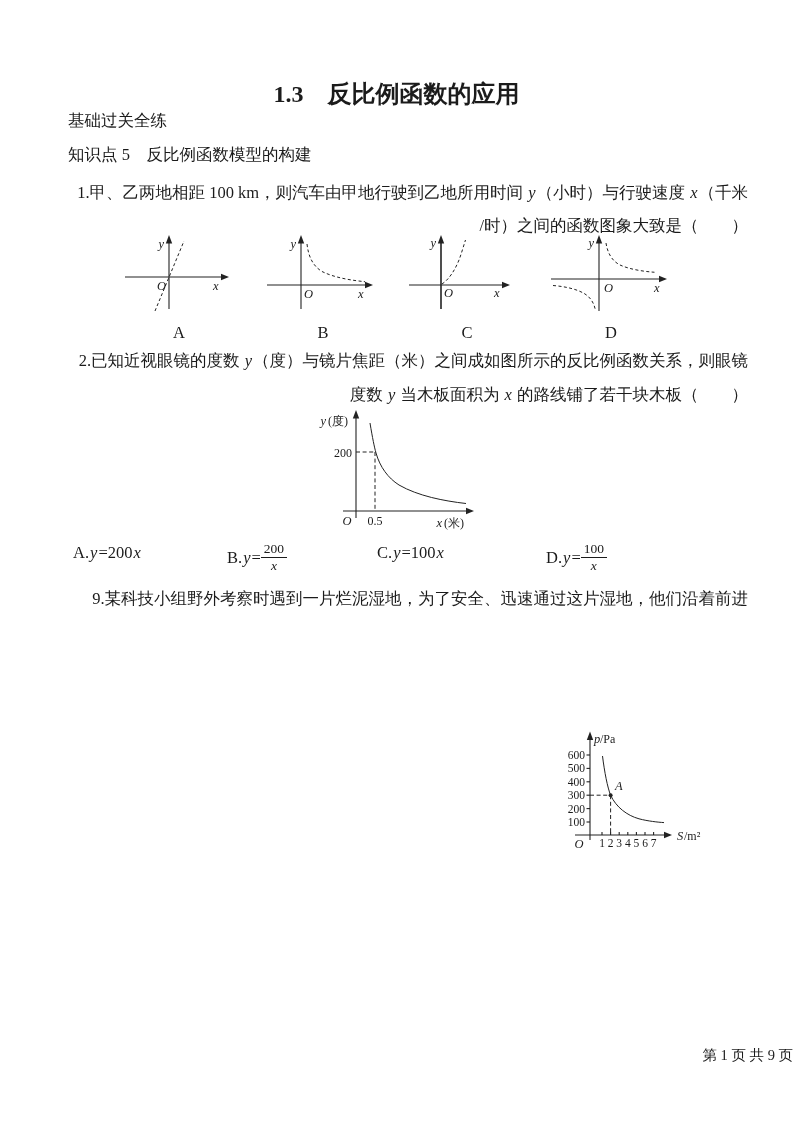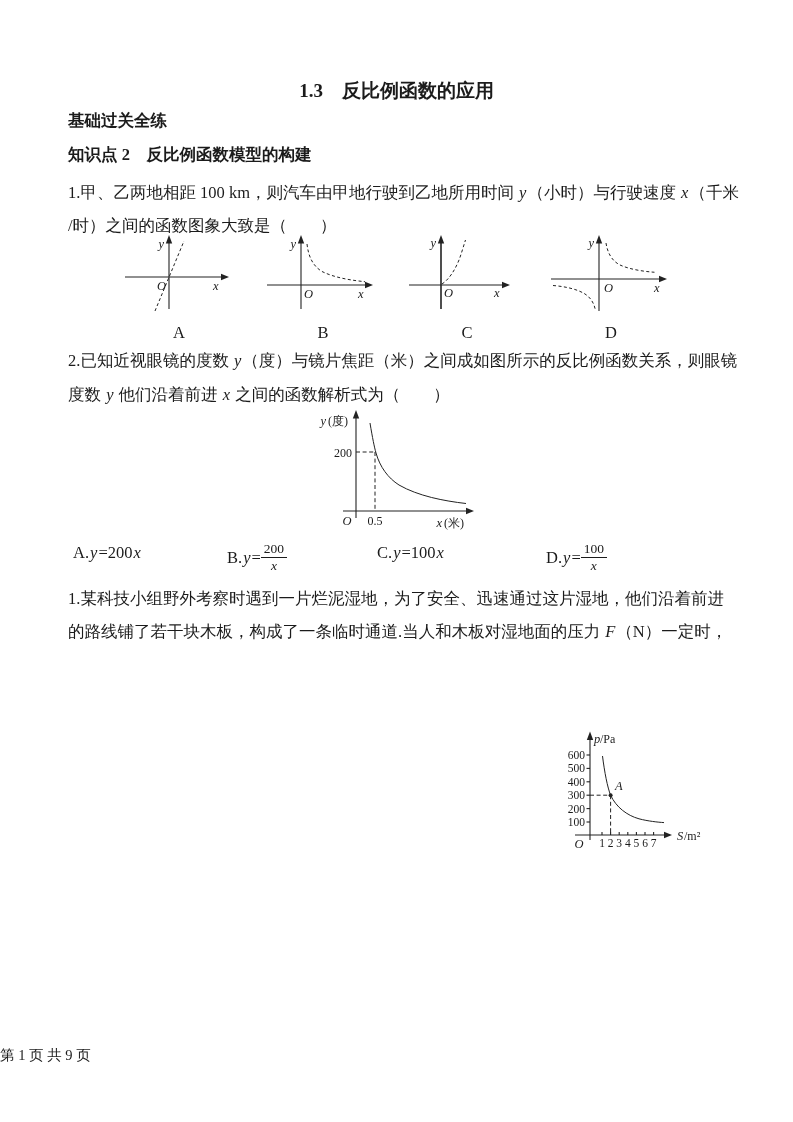--- a/index.html
+++ b/index.html
@@ -1,52 +1,52 @@
 <!DOCTYPE html>
 <html><head>
 <meta charset="utf-8">
 <style>
   html,body{margin:0;padding:0;background:#e8e8e8;}
   .page{position:relative;width:793px;height:1122px;margin:0 auto;background:#ffffff;
         font-family:"Liberation Serif",serif;color:#1b1b1b;overflow:hidden;}
   .abs{position:absolute;}
-  .title{top:78px;left:0;width:100%;text-align:center;font-weight:bold;font-size:19px;}
-  .hdr{left:68px;font-weight:bold;font-size:16.5px;white-space:nowrap;text-align:center;}
+  .title{top:78px;left:0;width:100%;text-align:center;font-weight:bold;font-size:24px;}
+  .hdr{left:68px;font-weight:normal;font-size:16.5px;white-space:nowrap;text-align:center;}
   .para{left:68px;width:680px;font-size:16.5px;line-height:33px;}
-  .para .line{white-space:nowrap;}
+  .para .line{white-space:nowrap;text-align:right;}
   i.v{font-style:italic;font-family:"Liberation Serif",serif;padding:0 1px;}
   .graph-row{top:233px;left:114px;display:flex;gap:14px;}
   .opt-fig{width:130px;text-align:center;}
   .opt-fig .cap{font-size:16.5px;margin-top:4px;}
   .ans-row{top:537px;left:68px;width:690px;height:44px;font-size:16.5px;}
   .ans{position:absolute;top:6px;white-space:nowrap;}
   .frac{display:inline-block;vertical-align:middle;text-align:center;transform:translateY(-2px);}
   .frac .num{display:block;font-size:13.5px;line-height:1.15;border-bottom:1px solid #1b1b1b;padding:0 3px;}
   .frac .den{display:block;font-size:13.5px;line-height:1.2;}
-  .footer{top:1046px;left:0;width:100%;text-align:left;font-size:14.5px;}
+  .footer{top:1046px;left:0;width:100%;text-align:right;font-size:14.5px;}
   
   .ax{stroke:#222;stroke-width:1.1;fill:none;}
   .axb{stroke:#222;stroke-width:1.6;fill:none;}
   .cv{stroke:#222;stroke-width:1;fill:none;}
   .dash{stroke:#222;stroke-width:1;fill:none;stroke-dasharray:4 2.6;}
   .dash2{stroke:#222;stroke-width:1;fill:none;stroke-dasharray:3 2.4;}
   .ah{fill:#222;stroke:none;}
   text.gi{font:italic 12.5px "Liberation Serif",serif;fill:#1b1b1b;}
   text.gt{font:12px "Liberation Serif",serif;fill:#1b1b1b;}
   text.gs{font:11.5px "Liberation Serif",serif;fill:#1b1b1b;}
 </style>
 </head>
 <body>
 
 <div class="page">
 
   <div class="abs title">1.3　反比例函数的应用</div>
 
   <div class="abs hdr" style="top:110px">基础过关全练</div>
-  <div class="abs hdr" style="top:144px">知识点 2　反比例函数模型的构建</div>
+  <div class="abs hdr" style="top:144px">知识点 5　反比例函数模型的构建</div>
 
   <div class="abs para" style="top:176px">
     <div class="line"><span>1.甲、乙两地相距 100 km，则汽车由甲地行驶到乙地所用时间 </span><i class="v">y</i><span>（小时）与行驶速度 </span><i class="v">x</i><span>（千米</span></div>
     <div class="line">/时）之间的函数图象大致是（　　）</div>
   </div>
 
   <div class="abs graph-row">
 
     <div class="opt-fig">
       <svg width="125" height="82" viewBox="0 0 125 82">
@@ -101,21 +101,21 @@
         <text class="gi" x="45" y="14" text-anchor="end">y</text>
         <text class="gi" x="55" y="59">O</text>
         <text class="gi" x="105" y="59">x</text>
       </svg>
       <div class="cap">D</div>
     </div>
   </div>
 
   <div class="abs para" style="top:344px;line-height:34px">
     <div class="line"><span>2.已知近视眼镜的度数 </span><i class="v">y</i><span>（度）与镜片焦距（米）之间成如图所示的反比例函数关系，则眼镜</span></div>
-    <div class="line"><span>度数 </span><i class="v">y</i><span> 他们沿着前进 </span><i class="v">x</i><span> 之间的函数解析式为（　　）</span></div>
+    <div class="line"><span>度数 </span><i class="v">y</i><span> 当木板面积为 </span><i class="v">x</i><span> 的路线铺了若干块木板（　　）</span></div>
   </div>
 
   <svg class="abs" style="top:408px;left:296px" width="222" height="128" viewBox="0 0 222 128">
     <line class="ax" x1="60" y1="110" x2="60" y2="8"></line>
       <path class="ah" d="M60,2 L56.8,10.5 L63.2,10.5 Z"></path>
     <line class="ax" x1="47" y1="103" x2="171" y2="103"></line>
       <path class="ah" d="M178,103 L170,99.8 L170,106.2 Z"></path>
     <line class="dash" x1="60" y1="44" x2="79" y2="44"></line>
     <line class="dash" x1="79" y1="44" x2="79" y2="103"></line>
     <path class="cv" d="M74,15 C76.5,30 78.3,39 80,45 C84,59 92,70 103,77 C122,88 148,93 170,95.5"></path>
@@ -129,22 +129,21 @@
   </svg>
 
   <div class="abs ans-row">
     <span class="ans" style="left:5px"><span>A.</span><i class="v">y</i><span>=200</span><i class="v">x</i></span>
     <span class="ans" style="left:159px"><span>B.</span><i class="v">y</i><span>=</span><span class="frac"><span class="num">200</span><span class="den"><i class="v">x</i></span></span></span>
     <span class="ans" style="left:309px"><span>C.</span><i class="v">y</i><span>=100</span><i class="v">x</i></span>
     <span class="ans" style="left:478px"><span>D.</span><i class="v">y</i><span>=</span><span class="frac"><span class="num">100</span><span class="den"><i class="v">x</i></span></span></span>
   </div>
 
   <div class="abs para" style="top:582px">
-    <div class="line">1.某科技小组野外考察时遇到一片烂泥湿地，为了安全、迅速通过这片湿地，他们沿着前进</div>
-    <div class="line"><span>的路线铺了若干块木板，构成了一条临时通道.当人和木板对湿地面的压力 </span><i class="v">F</i><span>（N）一定时，</span></div>
+    <div class="line">9.某科技小组野外考察时遇到一片烂泥湿地，为了安全、迅速通过这片湿地，他们沿着前进</div>
   </div>
 
   <div class="abs para" style="top:674px;line-height:31px">
   </div>
 
   <svg class="abs" style="top:730px;left:550px" width="202" height="132" viewBox="0 0 202 132">
     <line class="ax" x1="40" y1="110" x2="40" y2="7"></line>
       <path class="ah" d="M40,1.5 L36.8,10 L43.2,10 Z"></path>
     <line class="ax" x1="25" y1="105" x2="115" y2="105"></line>
       <path class="ah" d="M122,105 L114,101.8 L114,108.2 Z"></path>

